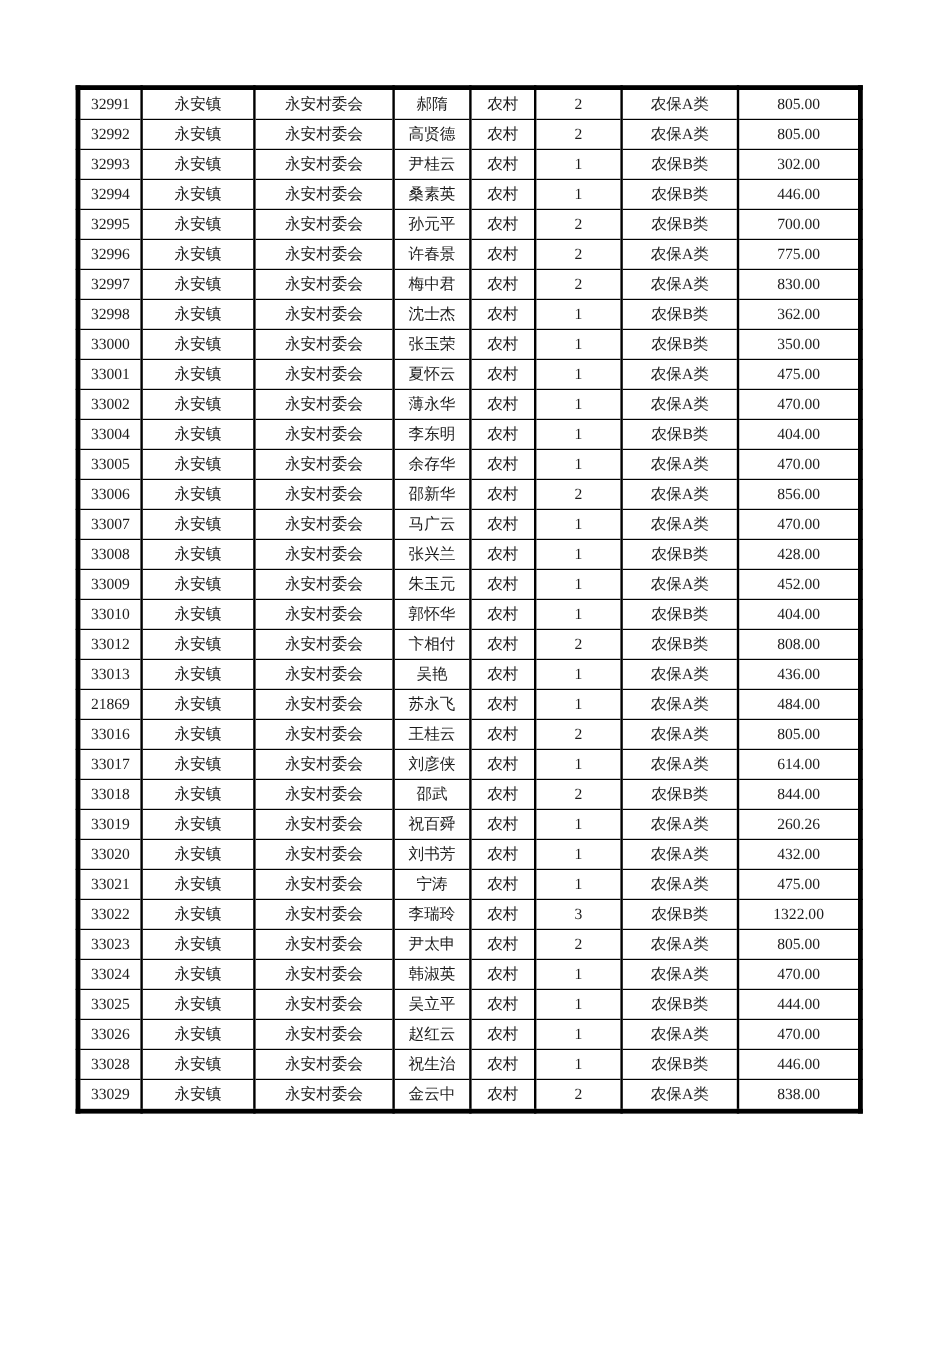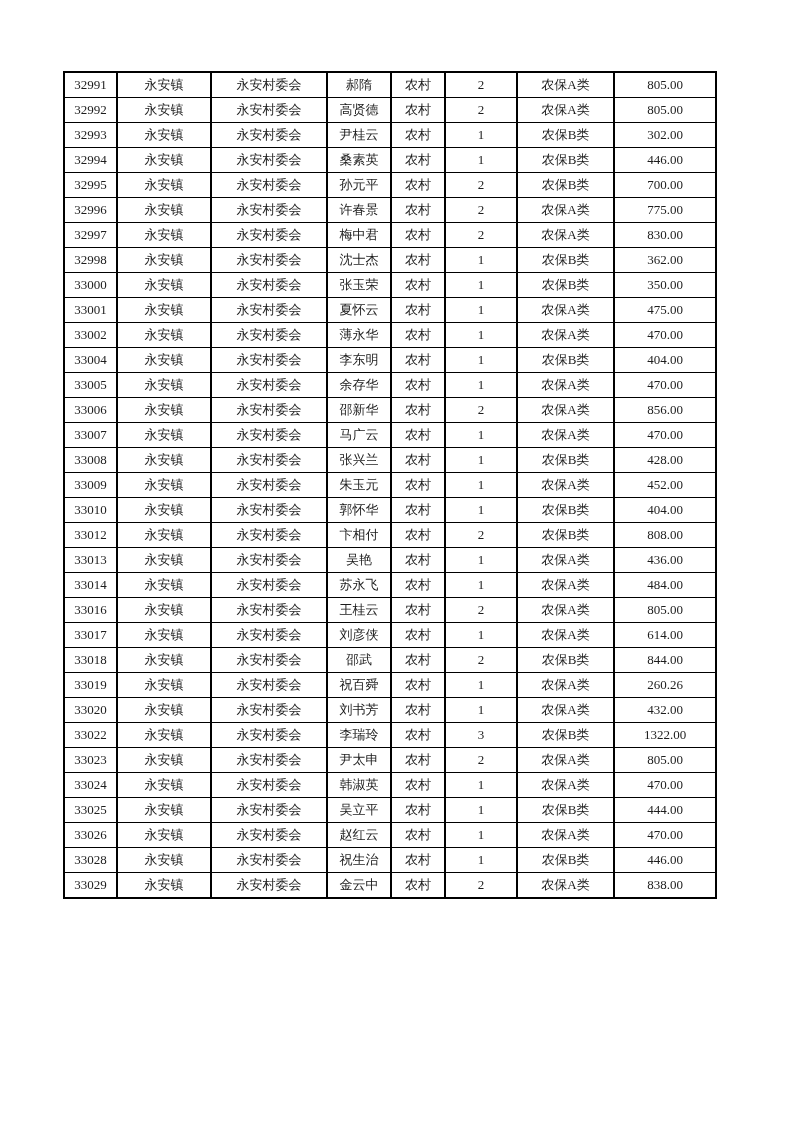--- a/index.html
+++ b/index.html
@@ -14,21 +14,21 @@
     background: #ffffff;
     overflow: hidden;
     font-family: "Liberation Serif", "DejaVu Serif", serif;
   }
   table.records {
     position: absolute;
     left: 63px;
     top: 71px;
     border-collapse: collapse;
     table-layout: fixed;
-    border: 2px solid #000000;
+    border: 4px solid #000000;
   }
   table.records td {
     border-top: 1px solid #000000;
     border-bottom: 1px solid #000000;
     border-left: 2px solid #000000;
     border-right: 2px solid #000000;
     height: 24px;
     padding: 0 2px;
     text-align: center;
     vertical-align: middle;
@@ -258,21 +258,21 @@
           <td>33013</td>
           <td>永安镇</td>
           <td>永安村委会</td>
           <td>吴艳</td>
           <td>农村</td>
           <td>1</td>
           <td>农保A类</td>
           <td>436.00</td>
         </tr>
         <tr>
-          <td>33014</td>
+          <td>21869</td>
           <td>永安镇</td>
           <td>永安村委会</td>
           <td>苏永飞</td>
           <td>农村</td>
           <td>1</td>
           <td>农保A类</td>
           <td>484.00</td>
         </tr>
         <tr>
           <td>33016</td>
@@ -316,20 +316,30 @@
         </tr>
         <tr>
           <td>33020</td>
           <td>永安镇</td>
           <td>永安村委会</td>
           <td>刘书芳</td>
           <td>农村</td>
           <td>1</td>
           <td>农保A类</td>
           <td>432.00</td>
+        </tr>
+        <tr>
+          <td>33021</td>
+          <td>永安镇</td>
+          <td>永安村委会</td>
+          <td>宁涛</td>
+          <td>农村</td>
+          <td>1</td>
+          <td>农保A类</td>
+          <td>475.00</td>
         </tr>
         <tr>
           <td>33022</td>
           <td>永安镇</td>
           <td>永安村委会</td>
           <td>李瑞玲</td>
           <td>农村</td>
           <td>3</td>
           <td>农保B类</td>
           <td>1322.00</td>

